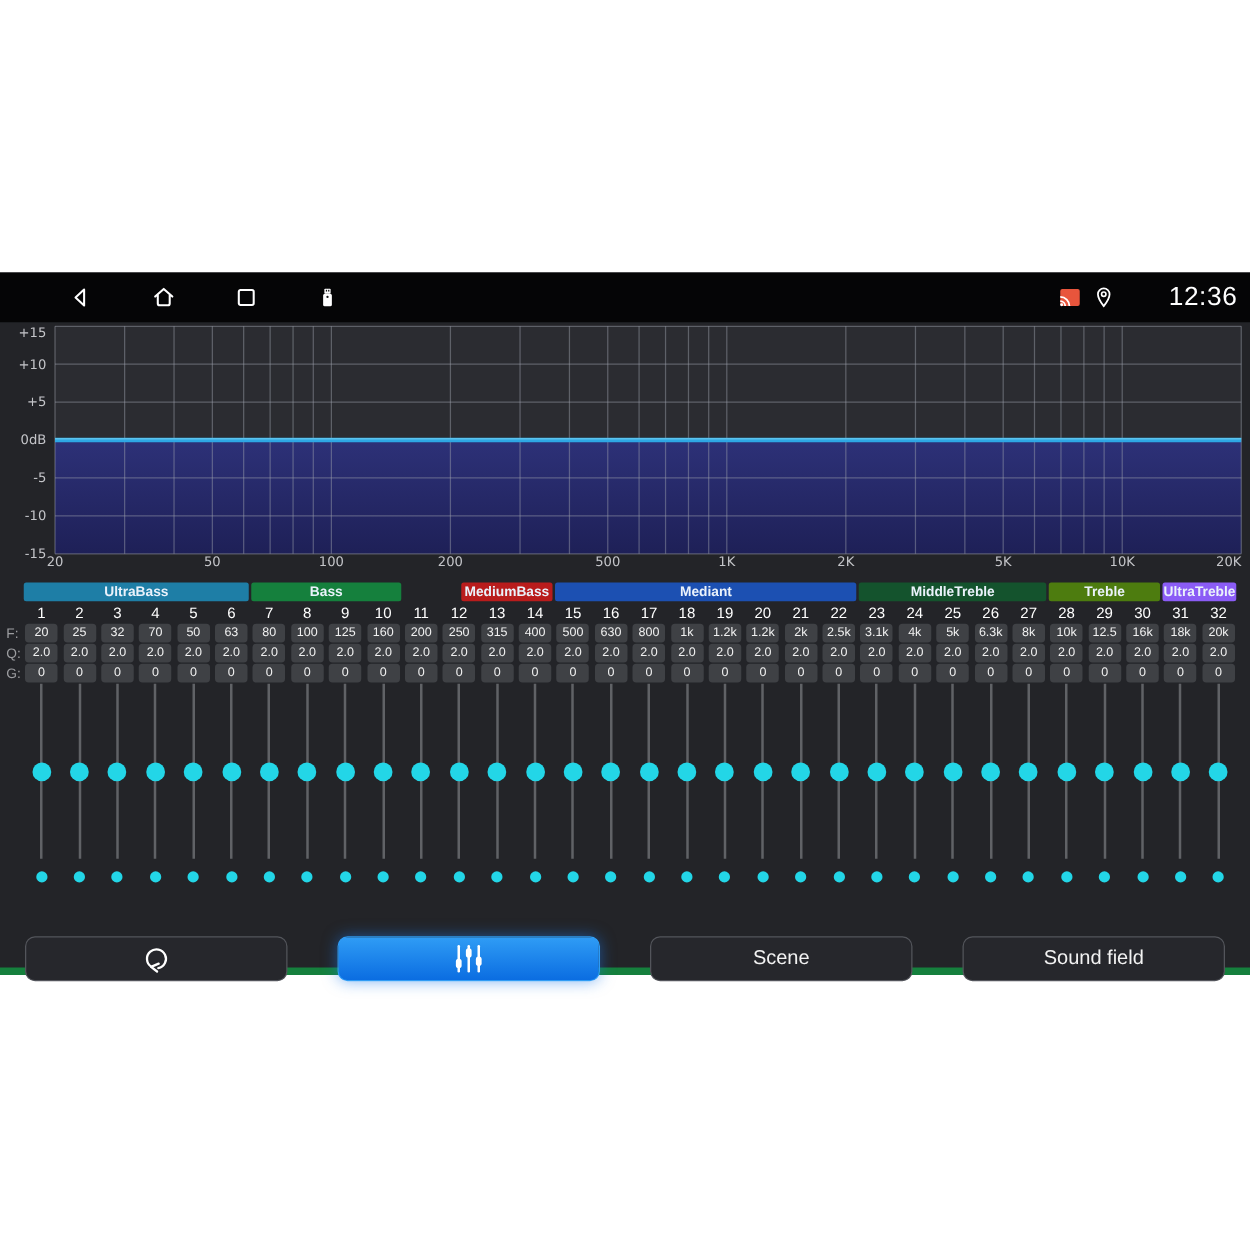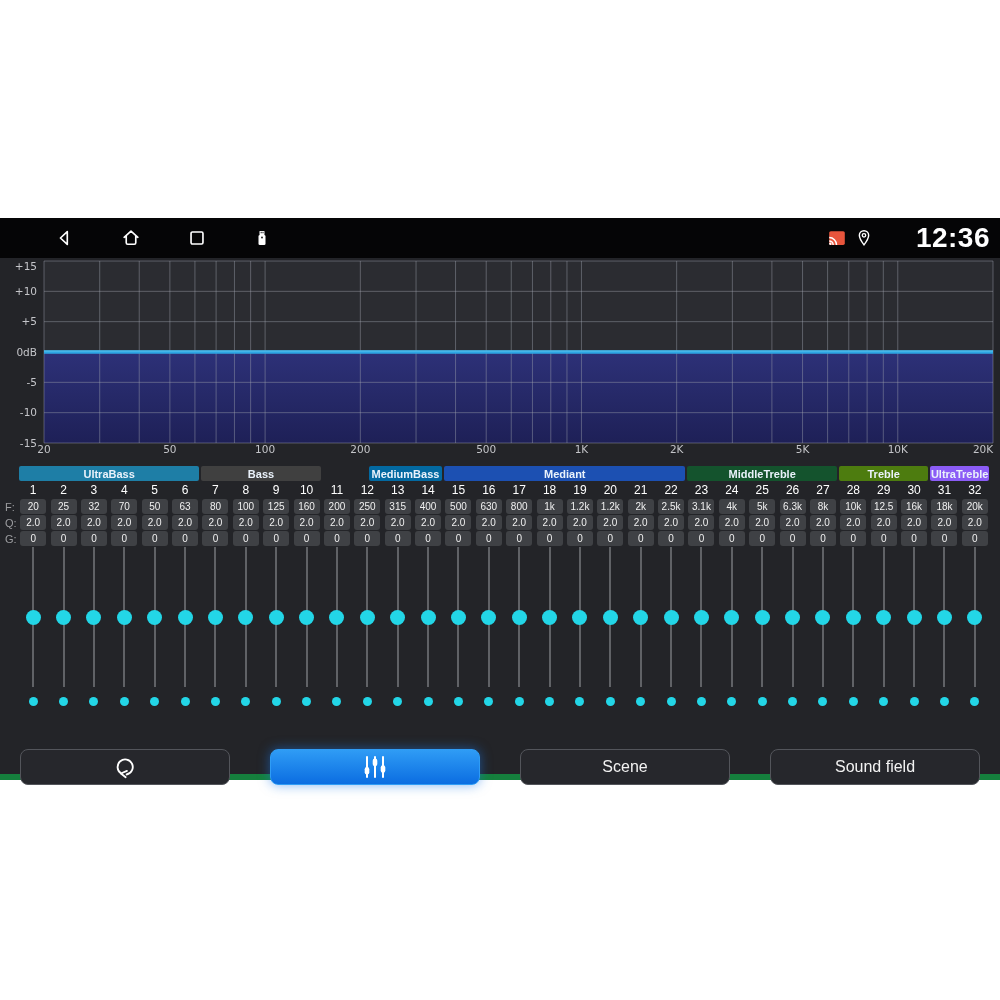--- a/index.html
+++ b/index.html
@@ -4,21 +4,21 @@
 <style>
   *{box-sizing:border-box;}
   html,body{margin:0;padding:0;}
   body{width:1000px;height:1000px;background:#ffffff;font-family:"Liberation Sans","DejaVu Sans",sans-serif;overflow:hidden;position:relative;}
   .screen{position:absolute;top:218px;left:0;width:1000px;height:562px;background:#232428;}
   
   .status-bar{height:40px;background:#050506;display:flex;align-items:center;justify-content:space-between;}
   .nav{display:flex;align-items:center;gap:44px;margin-left:54px;}
   .nbtn{background:none;border:none;padding:0;display:flex;align-items:center;cursor:pointer;}
   .sb-right{display:flex;align-items:center;gap:6px;margin-right:10px;}
-  .time{color:#ffffff;font-size:28px;font-weight:bold;letter-spacing:.5px;margin-left:36px;}
+  .time{color:#ffffff;font-size:21px;font-weight:normal;letter-spacing:.5px;margin-left:36px;}
   
   .content{position:relative;height:522px;background:#232428;border-bottom:6px solid #15803d;}
   .graph{position:relative;height:196px;}
   .graph svg{position:absolute;left:0;top:0;}
   
   .grid{position:relative;display:grid;grid-template-columns:repeat(32,1fr);margin:0 10px 0 18px;}
   .group-row{margin-top:12px;height:15px;}
   .seg{margin:0 1px;border-radius:2px;color:#eaf2fb;font-size:11px;display:flex;align-items:center;justify-content:center;white-space:nowrap;overflow:hidden;font-weight:bold;}
   .num-row{margin-top:2px;height:15px;}
   .ncell{color:#ffffff;font-size:12px;text-align:center;line-height:15px;}
@@ -151,22 +151,22 @@
           <text x="581.4408447049606" y="195" text-anchor="middle" fill="#c4c5c9" font-size="10.5" font-family="DejaVu Sans, sans-serif">1K</text>
           <text x="676.6666666666666" y="195" text-anchor="middle" fill="#c4c5c9" font-size="10.5" font-family="DejaVu Sans, sans-serif">2K</text>
           <text x="802.5483560765879" y="195" text-anchor="middle" fill="#c4c5c9" font-size="10.5" font-family="DejaVu Sans, sans-serif">5K</text>
           <text x="897.7741780382939" y="195" text-anchor="middle" fill="#c4c5c9" font-size="10.5" font-family="DejaVu Sans, sans-serif">10K</text>
           <text x="983" y="195" text-anchor="middle" fill="#c4c5c9" font-size="10.5" font-family="DejaVu Sans, sans-serif">20K</text>
         </svg>
     </div>
 
     <div class="grid group-row" id="group-row">
         <div class="seg" style="grid-column: span 6; background: rgb(30, 126, 166);">UltraBass</div>
-        <div class="seg" style="grid-column: span 4; background: #404040;">Bass</div>
-        <div class="seg" style="grid-column: span 4; background: #0369a1; margin-left: 47px;">MediumBass</div>
+        <div class="seg" style="grid-column: span 4; background: #15803d;">Bass</div>
+        <div class="seg" style="grid-column: span 4; background: #b91c1c; margin-left: 47px;">MediumBass</div>
         <div class="seg" style="grid-column: span 8; background: rgb(28, 80, 178);">Mediant</div>
         <div class="seg" style="grid-column: span 5; background: #14532d;">MiddleTreble</div>
         <div class="seg" style="grid-column: span 3; background: #4d7c0f;">Treble</div>
         <div class="seg" style="grid-column: span 2; background: #8b5cf6;">UltraTreble</div>
       </div>
     <div class="grid num-row" id="num-row">
         <div class="ncell">1</div>
         <div class="ncell">2</div>
         <div class="ncell">3</div>
         <div class="ncell">4</div>

